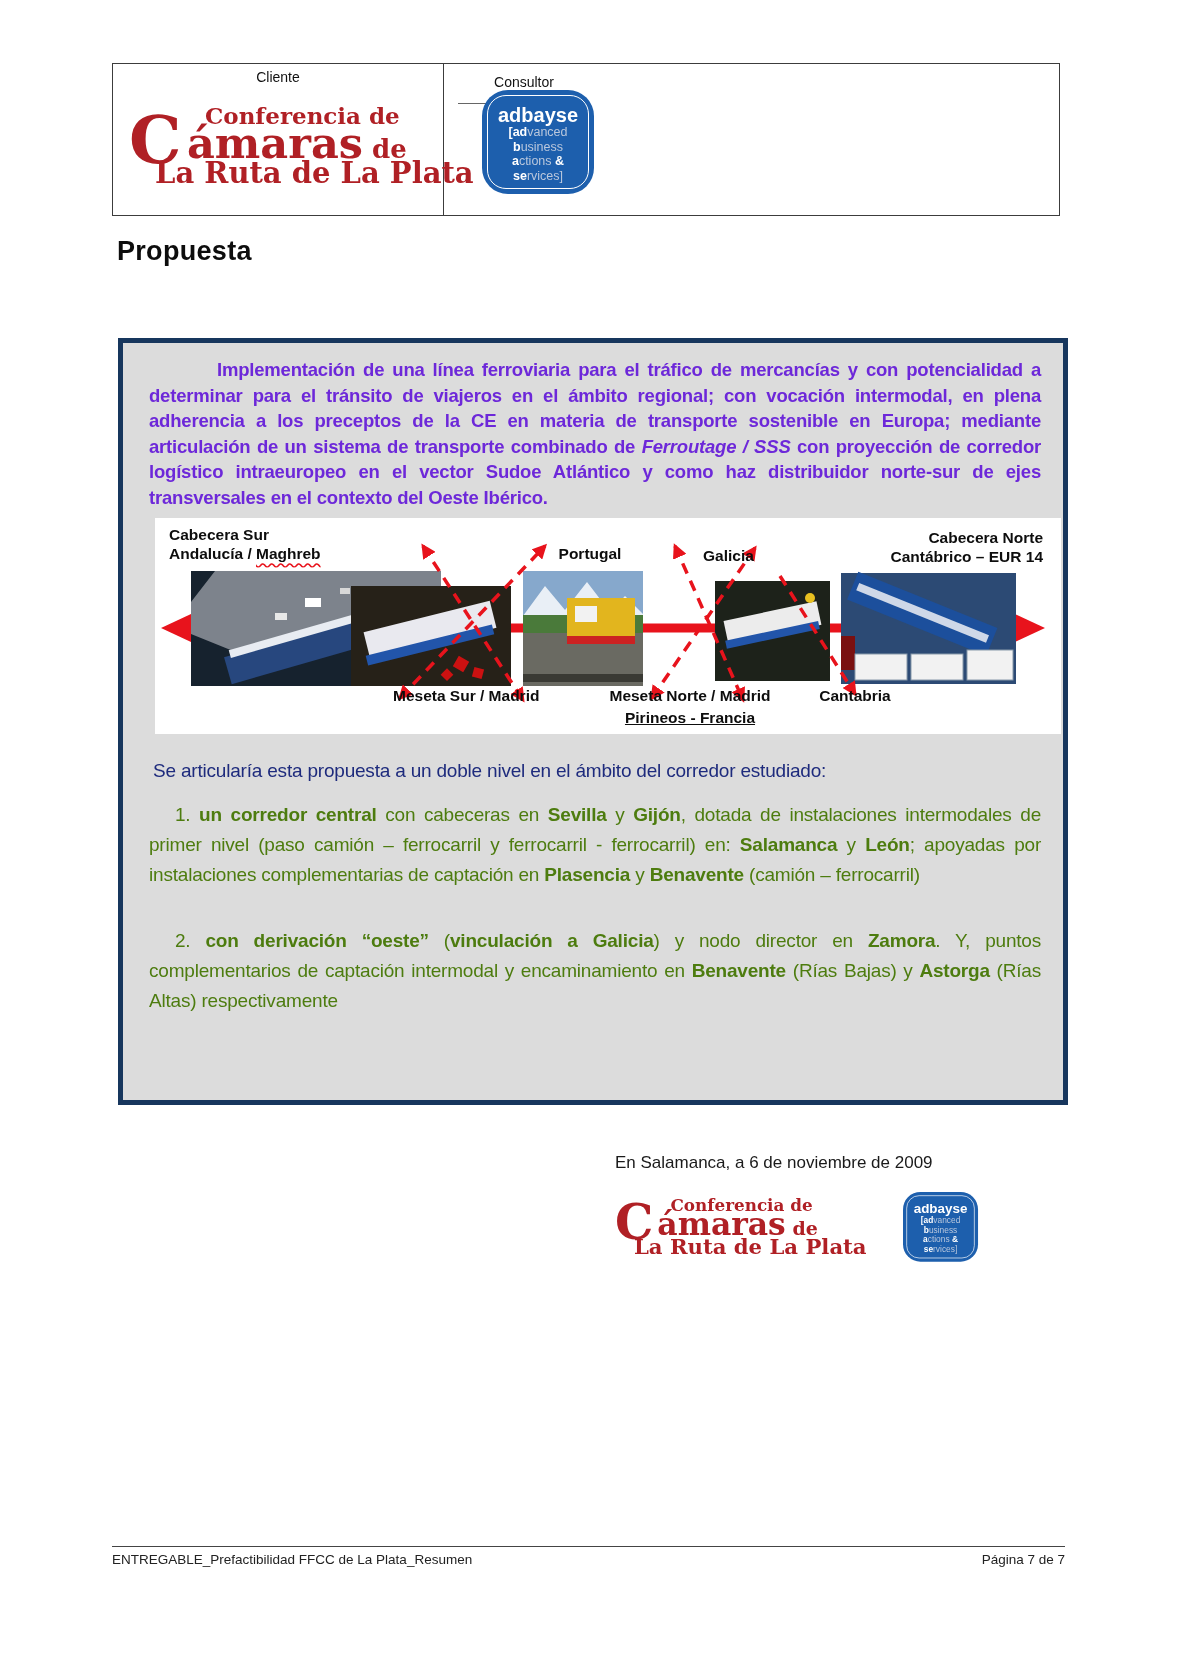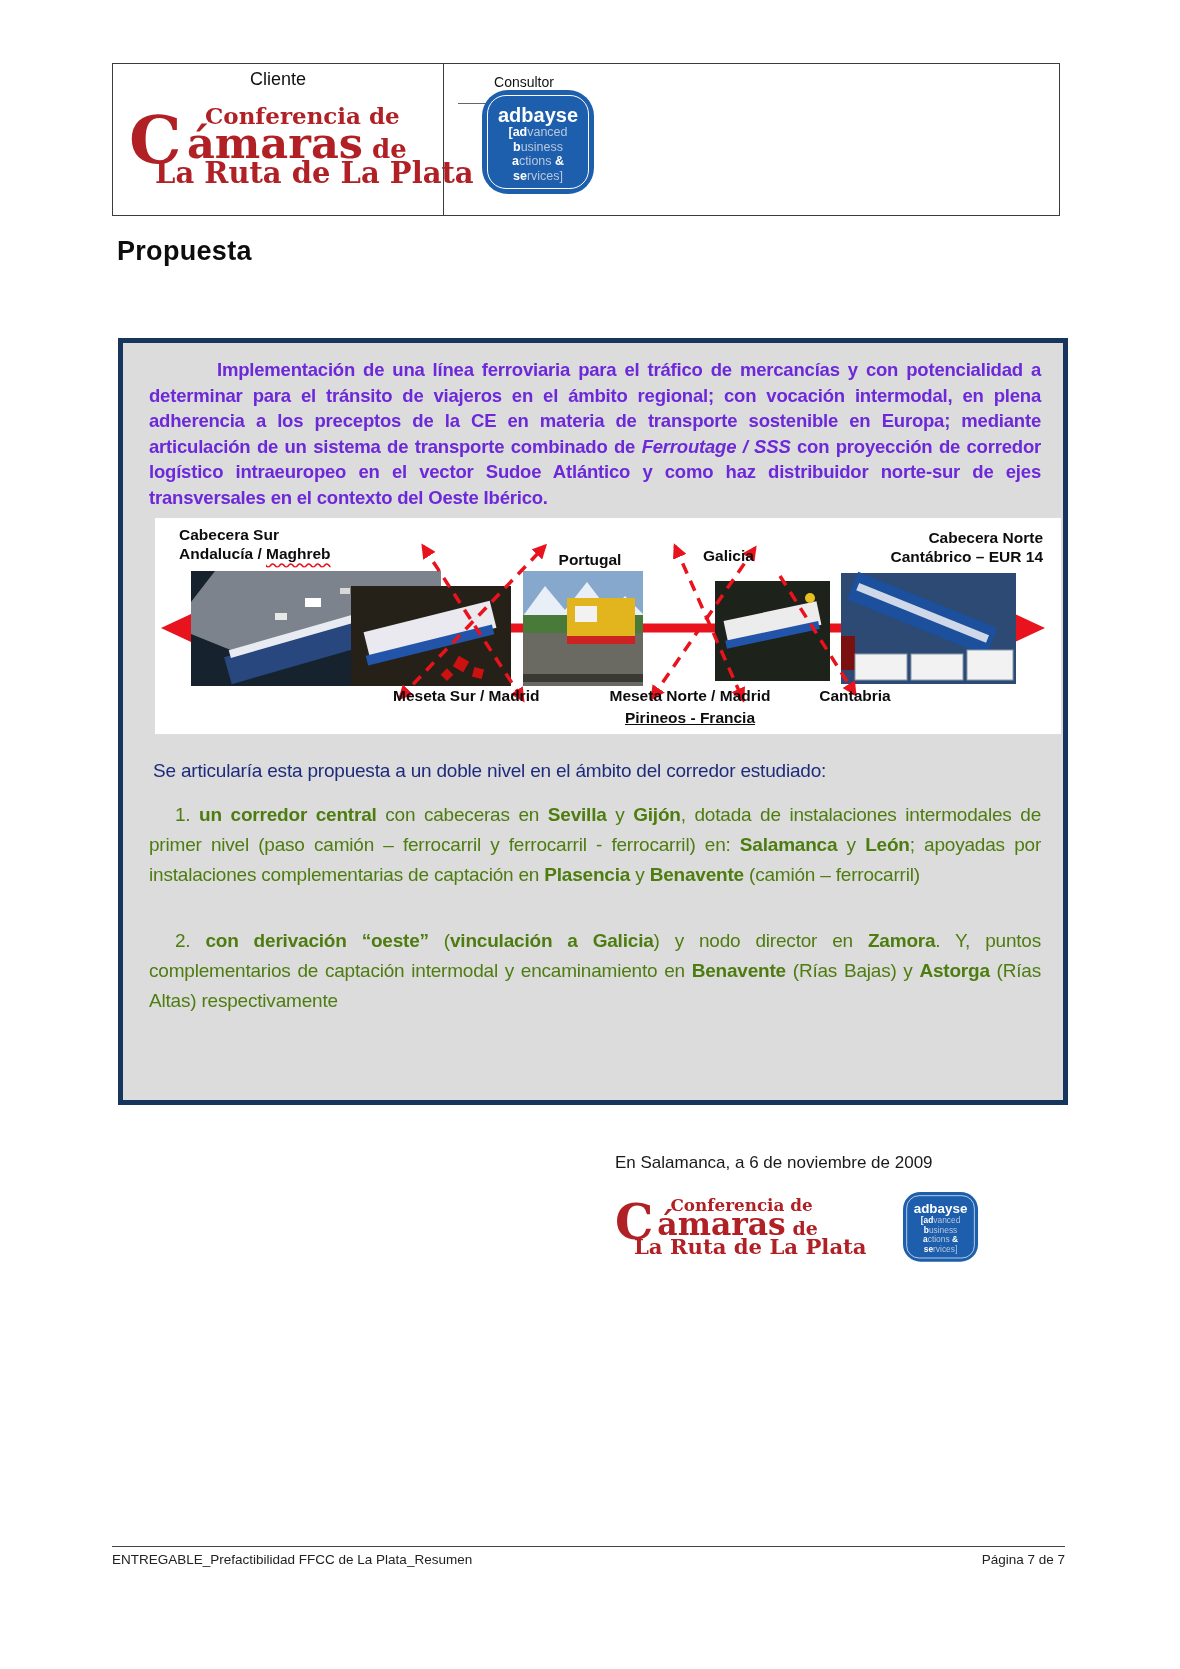--- a/index.html
+++ b/index.html
@@ -10,21 +10,21 @@
 
   
   .header-table {
     position:absolute; left:112px; top:63px; width:948px; height:153px;
     border:1px solid #3c3c3c; display:flex; box-sizing:border-box; background:#fff;
   }
   .cell { box-sizing:border-box; }
   .cell-client { width:331px; border-right:1px solid #3c3c3c; position:relative; }
   .cell-title  { width:411px; border-right:1px solid #3c3c3c; display:flex; flex-direction:column; }
   .cell-consultant { flex:1; position:relative; }
-  .cell-label { text-align:center; font-size:18px; padding-top:5px; color:#111; }
+  .cell-label { text-align:center; font-size:14px; padding-top:5px; color:#111; }
   .title-top { height:106px; border-bottom:1px solid #3c3c3c; display:flex; align-items:center; justify-content:center; box-sizing:border-box; }
   .doc-title { font-size:19px; font-weight:bold; color:#1e2b7d; }
   .title-bottom { flex:1; display:flex; align-items:center; justify-content:center; }
   .doc-date { font-size:14px; font-weight:bold; color:#111; }
   .consultant-label {
     margin:5px 0 0 14px; width:132px; border-bottom:1px solid #666;
     font-size:14px; padding-bottom:13px; color:#111;
   }
 
   
@@ -77,22 +77,22 @@
   .item {
     margin:18px 22px 0 26px; text-indent:26px;
     font-size:19px; color:#4d7c0f; line-height:30px; text-align:justify; letter-spacing:-0.2px;
   }
   .item2 { margin-top:36px; }
 
   
   .diagram { position:relative; margin:8px 0 0 32px; width:906px; height:216px; background:#ffffff; }
   .diagram svg { position:absolute; left:0; top:0; }
   .dlabel { position:absolute; font-size:15.5px; font-weight:bold; color:#0d0d0d; line-height:19px; }
-  .lbl-cab-sur { left:24px; top:7px; text-align:left; }
-  .lbl-portugal { left:380px; top:26px; width:110px; text-align:center;margin-top:6px; }
+  .lbl-cab-sur { left:14px; top:7px; text-align:left; }
+  .lbl-portugal { left:380px; top:26px; width:110px; text-align:center; }
   .lbl-galicia { left:548px; top:28px; width:80px; }
   .lbl-cab-norte { right:18px; top:10px; text-align:right; }
   .lbl-meseta-sur { left:238px; top:168px; width:172px; text-align:left; }
   .lbl-meseta-norte { left:442px; top:168px; width:186px; text-align:center; }
   .lbl-cantabria { left:652px; top:168px; width:96px; text-align:center; }
   .lbl-pirineos { left:438px; top:190px; width:194px; text-align:center;text-decoration:underline; }
 
   
   .sign-date { position:absolute; left:615px; top:1153px; font-size:17px; color:#1a1a1a; }
   .sig-camaras { position:absolute; left:615px; top:1196px; transform:scale(0.73); transform-origin:0 0; }

